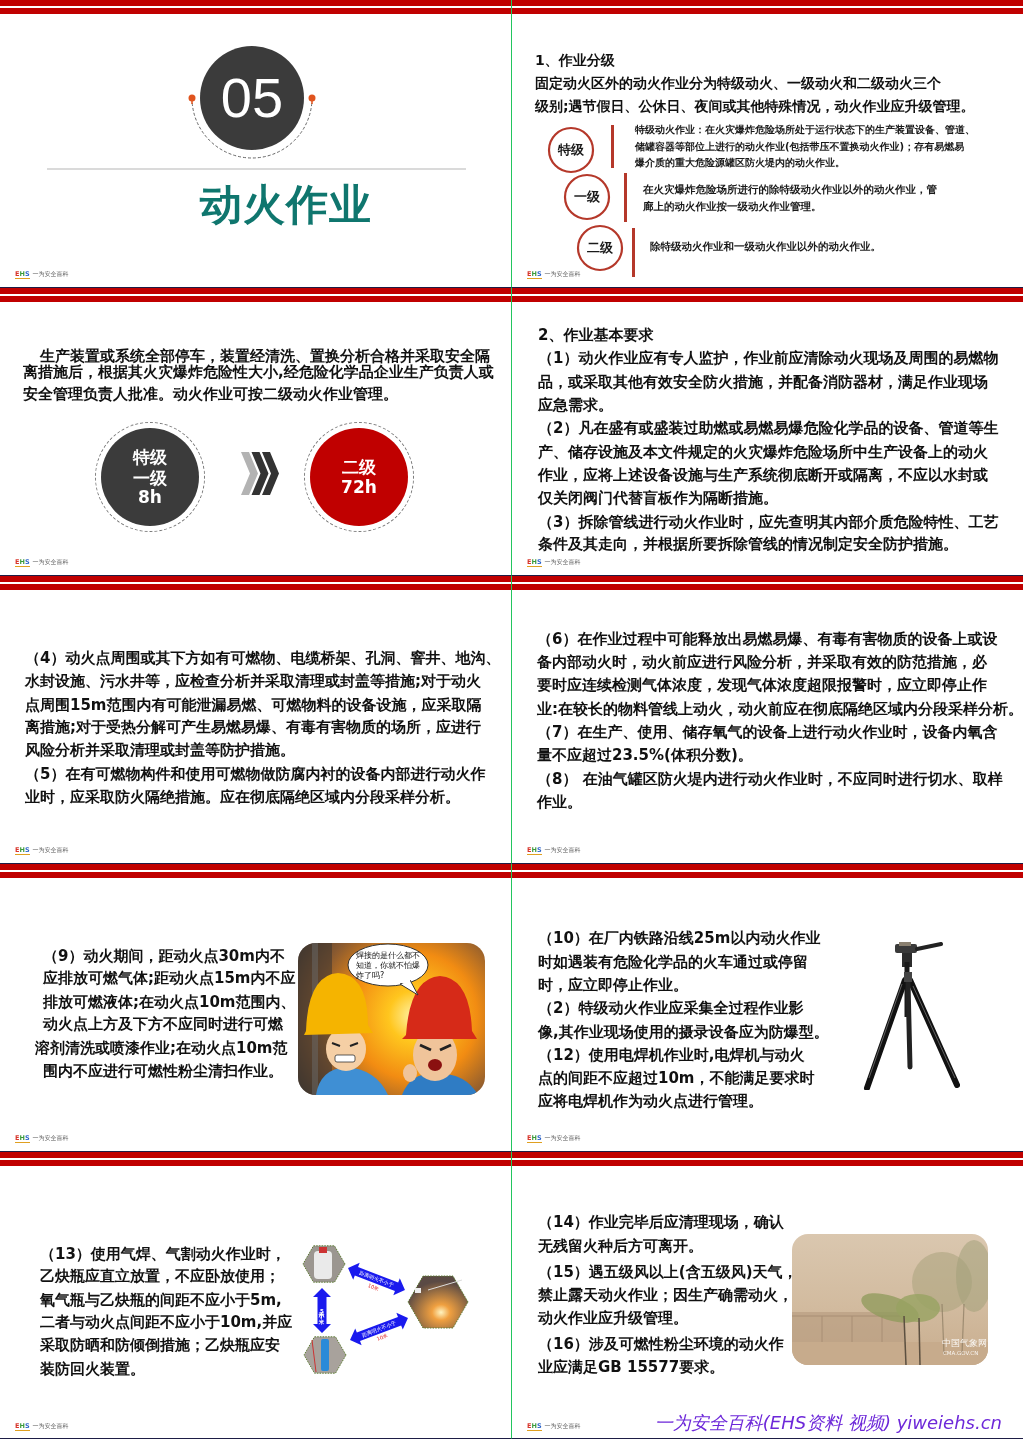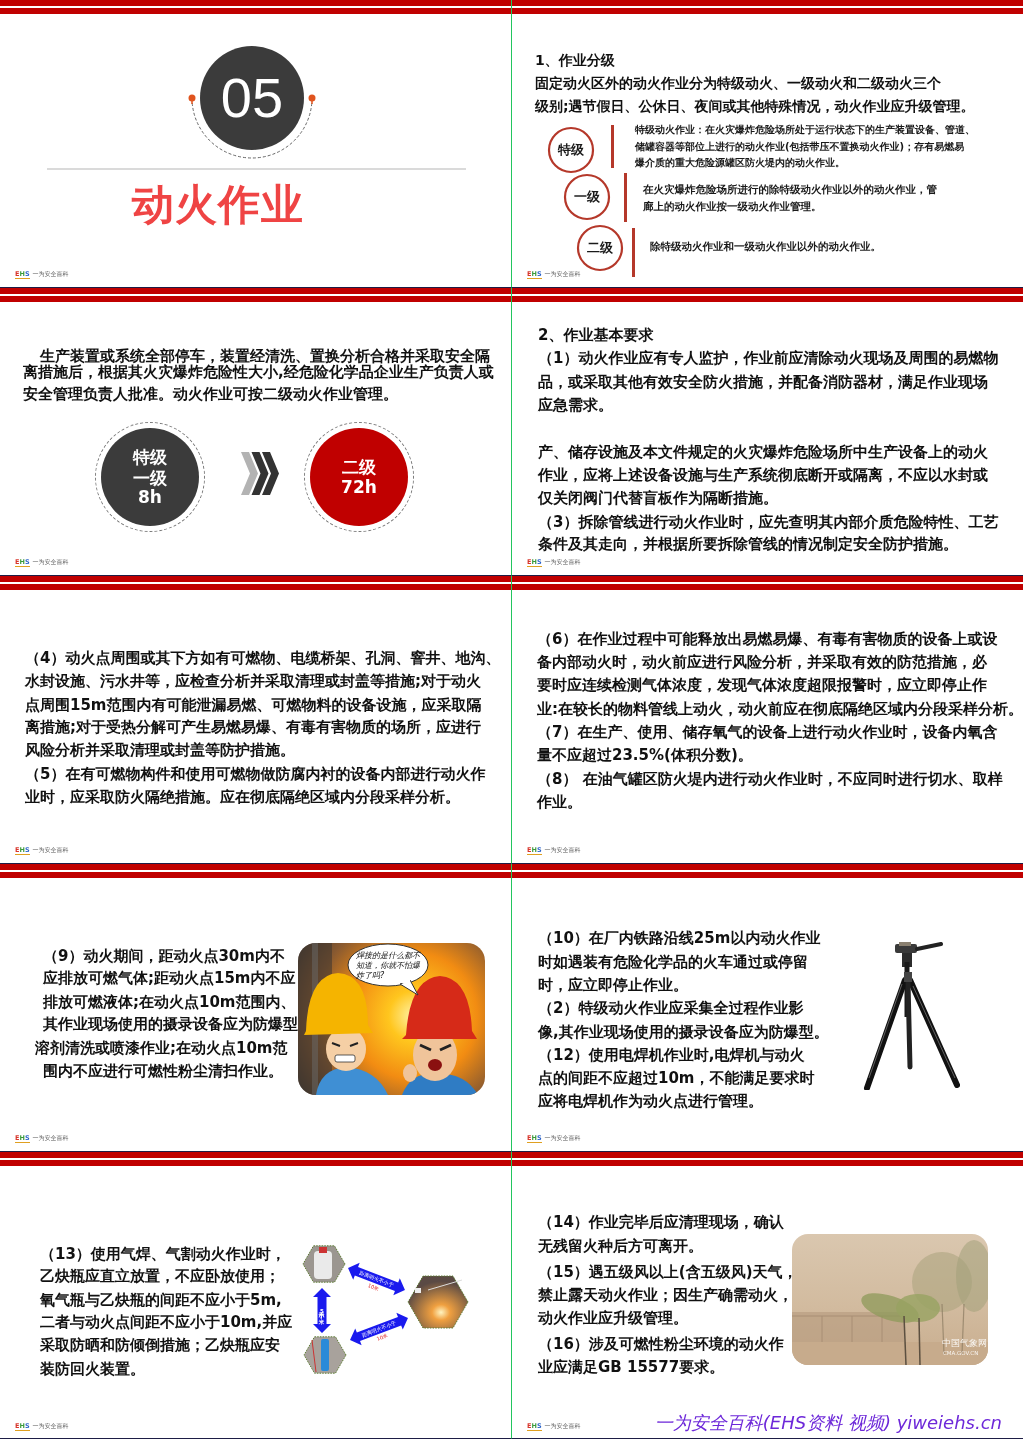--- a/index.html
+++ b/index.html
@@ -20,36 +20,36 @@
   .logo{position:absolute;left:15px;top:266px;height:9px;line-height:9px;white-space:nowrap;}
   .lm{font-size:6.5px;font-weight:bold;
       background:linear-gradient(90deg,#d8342a 0 33%,#3a9a3a 33% 66%,#2a62c8 66%);
       -webkit-background-clip:text;background-clip:text;color:transparent;border-bottom:1px solid #e0a020;}
   .lt{font-size:6px;color:#555;margin-left:3px;}
 
   
   .num-circle{position:absolute;left:200px;top:46px;width:104px;height:104px;border-radius:50%;
       background:#3b3b3b;color:#fff;font-size:56px;line-height:104px;text-align:center;
       font-family:"Liberation Sans",sans-serif;font-weight:normal;}
-  .cover-title{position:absolute;left:132px;width:240px;top:180px;line-height:50px;text-align:left;
-      font-size:42px;font-weight:bold;color:#ef4444;letter-spacing:1px;}
+  .cover-title{position:absolute;left:132px;width:240px;top:180px;line-height:50px;text-align:right;
+      font-size:42px;font-weight:bold;color:#0f766e;letter-spacing:1px;}
 
   
   .badge-o{position:absolute;width:44px;height:44px;line-height:44px;text-align:center;
       font-size:13px;font-weight:bold;color:#1a1a1a;}
   .vbar{position:absolute;width:3px;background:#b5382a;}
 
   
   .ring{position:absolute;width:110px;height:110px;border-radius:50%;border:1px dashed #7a7a7a;}
   .big-circle{position:absolute;width:98px;height:98px;border-radius:50%;}
   .ct{position:absolute;left:0;width:98px;text-align:center;color:#fff;font-weight:bold;font-size:17px;line-height:20px;}
 
   
   .comic{position:absolute;left:298px;top:79px;width:187px;height:152px;border-radius:18px;overflow:hidden;
-      background:radial-gradient(circle at 62% 48%, #fff3a8 0%, #ffc61e 18%, #f28c12 45%, #8a5a30 72%, #3a3430 100%);font-style:italic;}
+      background:radial-gradient(circle at 62% 48%, #fff3a8 0%, #ffc61e 18%, #f28c12 45%, #8a5a30 72%, #3a3430 100%);}
   .photo{position:absolute;left:280px;top:82px;width:196px;height:131px;border-radius:16px;overflow:hidden;
       background:linear-gradient(180deg,#dac7af 0%,#d2bb9f 55%,#c8ad8e 100%);}
   .vtext{position:absolute;left:317px;top:145px;width:10px;height:28px;font-size:5.5px;line-height:10px;
       color:#fff;writing-mode:vertical-rl;text-orientation:upright;text-align:center;font-weight:bold;}
   .flink{position:absolute;right:21px;top:244px;line-height:24px;font-size:18px;font-style:italic;
       color:#6d28d9;white-space:nowrap;margin-top:15px;}
 </style>
 </head>
 <body>
 
@@ -130,20 +130,21 @@
   <div class="logo"><span class="lm">EHS</span><span class="lt">一为安全百科</span></div>
 </div>
 
 <div class="slide R" style="top:288px">
   <div class="b1"></div>
   <div class="b2"></div>
   <div class="t" style="left:26px;top:37px">2、作业基本要求</div>
   <div class="t" style="left:26px;top:60px">（1）动火作业应有专人监护，作业前应清除动火现场及周围的易燃物</div>
   <div class="t" style="left:26px;top:84px">品，或采取其他有效安全防火措施，并配备消防器材，满足作业现场</div>
   <div class="t" style="left:26px;top:107px">应急需求。</div>
+  <div class="t" style="left:26px;top:130px">（2）凡在盛有或盛装过助燃或易燃易爆危险化学品的设备、管道等生</div>
   <div class="t" style="left:26px;top:154px">产、储存设施及本文件规定的火灾爆炸危险场所中生产设备上的动火</div>
   <div class="t" style="left:26px;top:177px">作业，应将上述设备设施与生产系统彻底断开或隔离，不应以水封或</div>
   <div class="t" style="left:26px;top:200px">仅关闭阀门代替盲板作为隔断措施。</div>
   <div class="t" style="left:26px;top:224px">（3）拆除管线进行动火作业时，应先查明其内部介质危险特性、工艺</div>
   <div class="t" style="left:26px;top:246px">条件及其走向，并根据所要拆除管线的情况制定安全防护措施。</div>
   <div class="logo"><span class="lm">EHS</span><span class="lt">一为安全百科</span></div>
 </div>
 
 <div class="slide L" style="top:576px">
   <div class="b1"></div>
@@ -171,21 +172,21 @@
   <div class="t" style="left:25px;top:216px">作业。</div>
   <div class="logo"><span class="lm">EHS</span><span class="lt">一为安全百科</span></div>
 </div>
 
 <div class="slide L" style="top:864px">
   <div class="b1"></div>
   <div class="b2"></div>
   <div class="t" style="left:43px;top:82px">（9）动火期间，距动火点30m内不</div>
   <div class="t" style="left:43px;top:104px">应排放可燃气体;距动火点15m内不应</div>
   <div class="t" style="left:43px;top:128px">排放可燃液体;在动火点10m范围内、</div>
-  <div class="t" style="left:43px;top:150px">其作业现场使用的摄录设备应为防爆型</div>
+  <div class="t" style="left:43px;top:150px">动火点上方及下方不应同时进行可燃</div>
   <div class="t" style="left:35px;top:174px">溶剂清洗或喷漆作业;在动火点10m范</div>
   <div class="t" style="left:43px;top:197px">围内不应进行可燃性粉尘清扫作业。</div>
 
   <div class="comic">
     <svg width="187" height="152" viewBox="0 0 187 152">
       <rect x="0" y="0" width="34" height="152" fill="#3d3530" opacity="0.55"></rect>
       <rect x="14" y="0" width="6" height="152" fill="#6a6a6a" opacity="0.5"></rect>
 
       <path d="M 18 152 Q 22 126 48 124 Q 78 126 90 152 Z" fill="#3f8fd4"></path>
       <ellipse cx="48" cy="106" rx="20" ry="22" fill="#f5cfa5"></ellipse>

